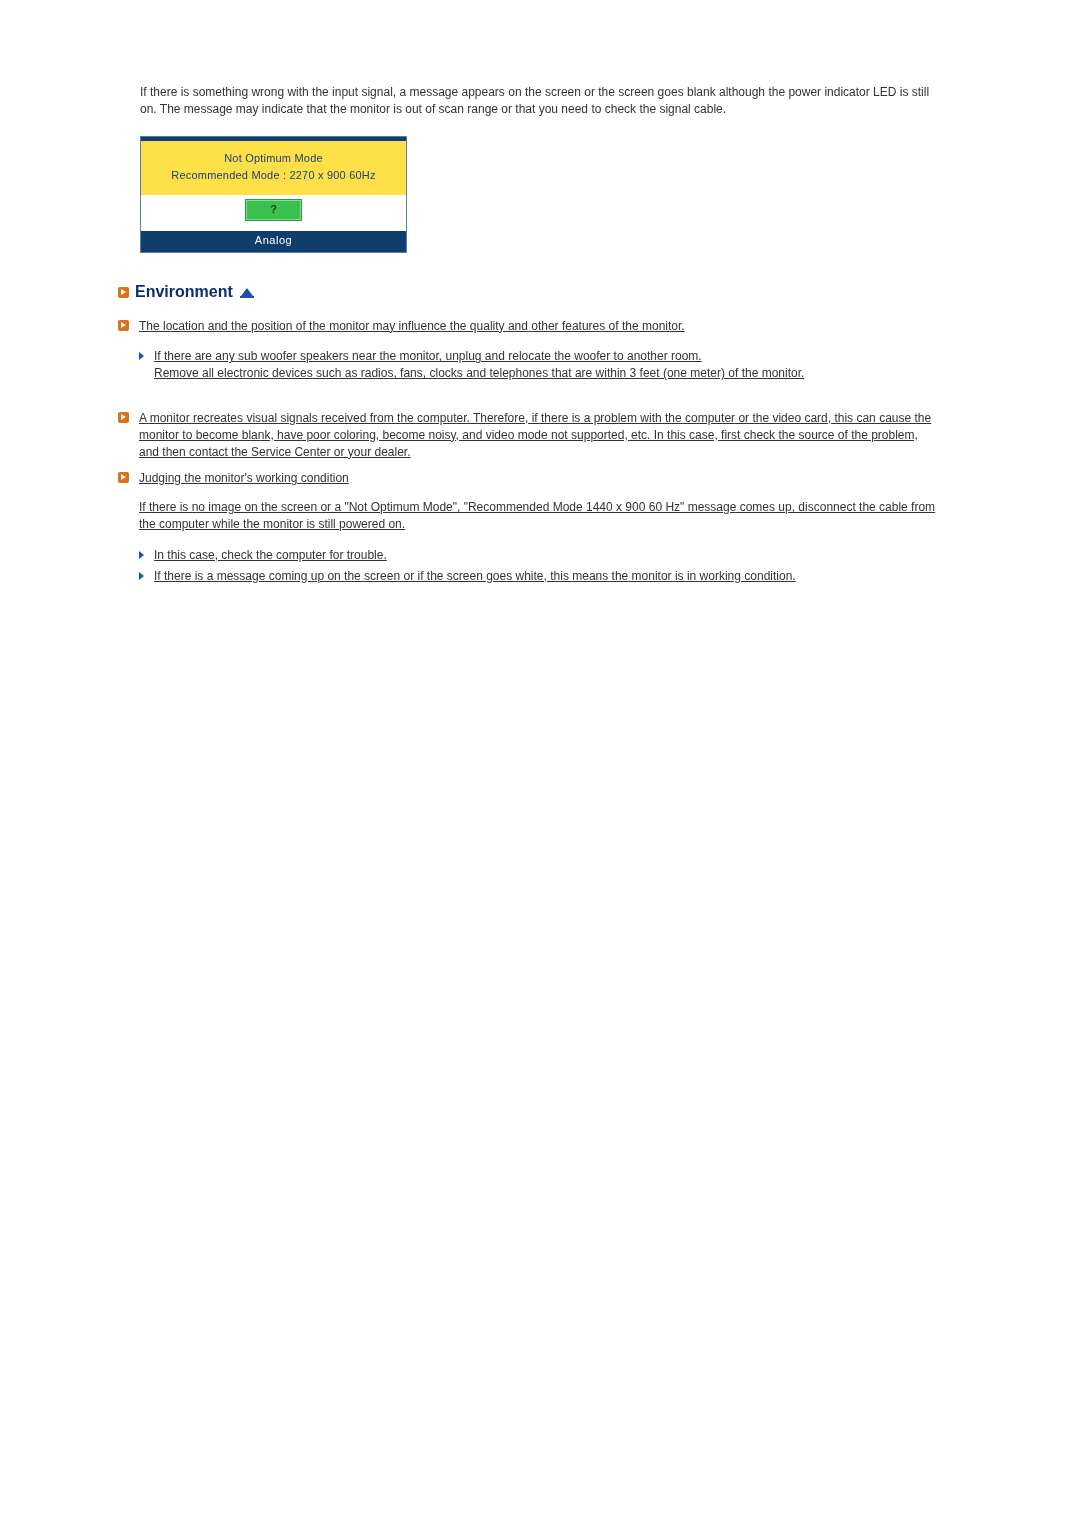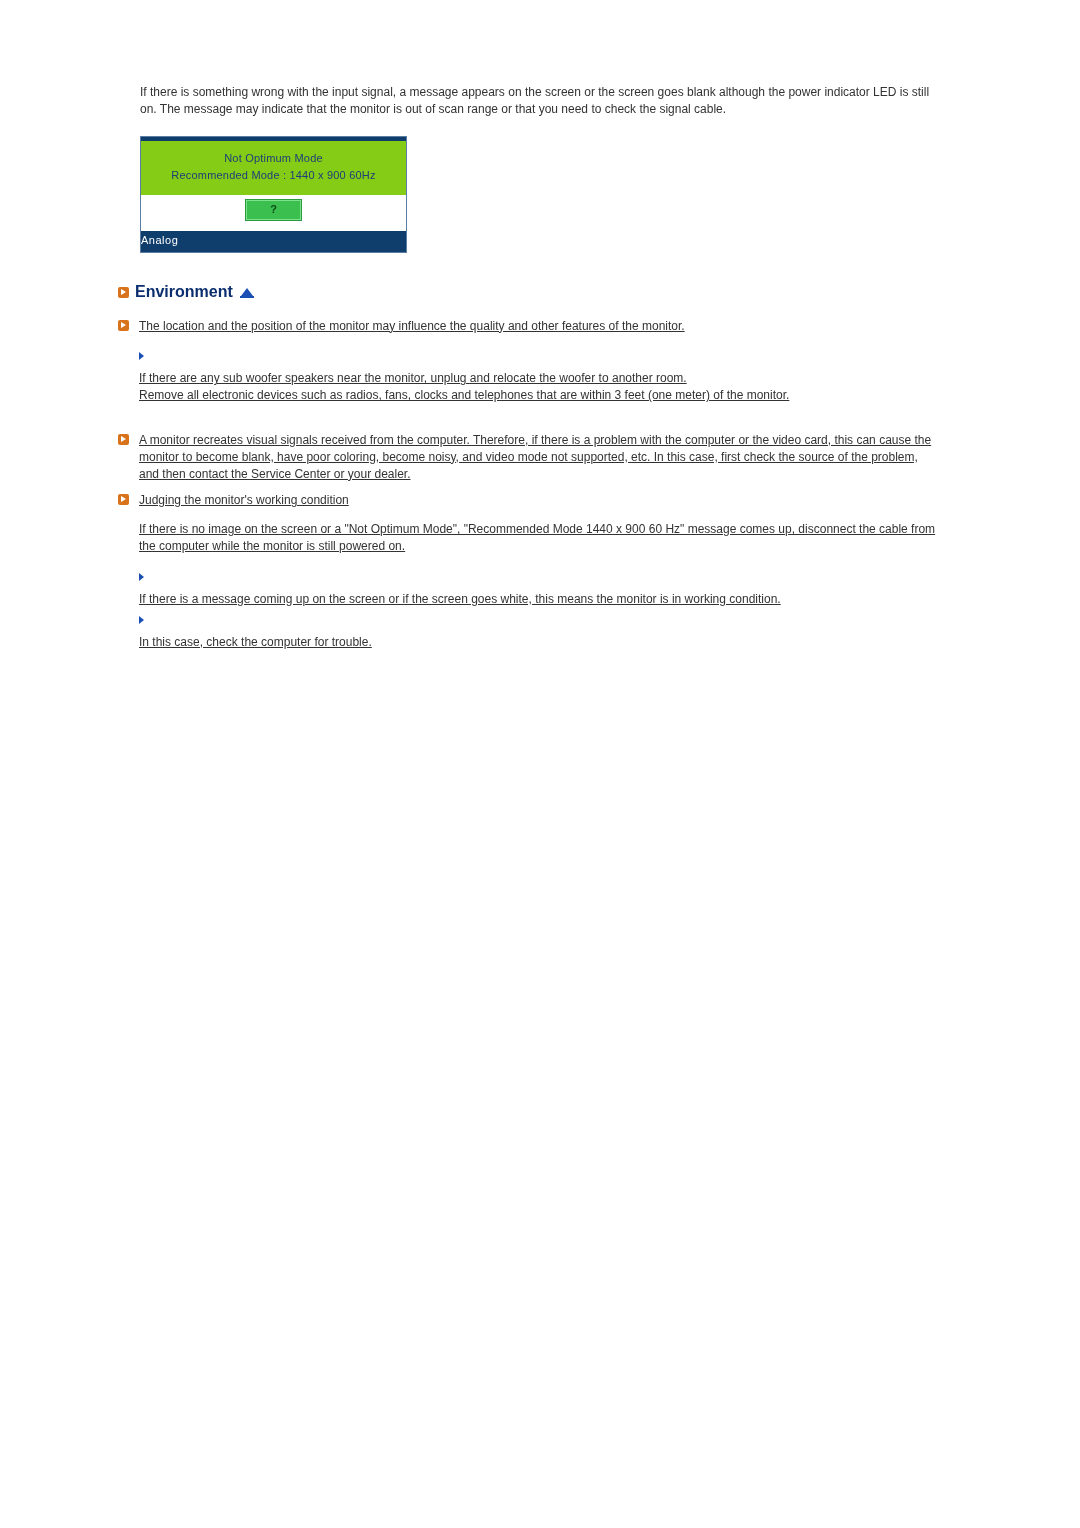--- a/index.html
+++ b/index.html
@@ -30,21 +30,21 @@
     width: 265px;
     border: 1px solid #5b7da3;
     margin: 0 0 28px 0;
     font-size: 11px;
   }
   .monitor-dialog .md-top {
     background: #0f3d6c;
     height: 4px;
   }
   .monitor-dialog .md-body {
-    background: #84cc16;
+    background: #fde047;
     text-align: center;
     padding: 10px 6px 12px 6px;
     color: #1c3f78;
     letter-spacing: 0.2px;
   }
   .monitor-dialog .md-body .line1 {
     margin-bottom: 2px;
   }
   .monitor-dialog .md-qrow {
     background: #ffffff;
@@ -56,21 +56,21 @@
     border: 1px solid #2a9a3e;
     background: #3bbf4e;
     color: #0b4d16;
     padding: 2px 24px;
     font-weight: bold;
     box-shadow: inset 0 0 0 1px #7ee28d;
   }
   .monitor-dialog .md-bottom {
     background: #0f3d6c;
     color: #ffffff;
-    text-align: left;
+    text-align: center;
     padding: 2px 0 4px 0;
     letter-spacing: 0.5px;
   }
 
   
   .section-heading {
     margin: 0 0 14px -22px;
     display: flex;
     align-items: center;
     gap: 6px;
@@ -149,21 +149,20 @@
   }
   .d-row .d-text {
     flex: 1;
   }
 
   
   .arrow-row {
     display: flex;
     gap: 10px;
     margin: 4px 0 4px 0;
-    flex-direction: column;
   }
   .arrow-row .arrow-bullet {
     width: 0;
     height: 0;
     border-top: 4px solid transparent;
     border-bottom: 4px solid transparent;
     border-left: 5px solid #1b4fb4;
     margin-top: 4px;
     flex-shrink: 0;
   }
@@ -180,21 +179,21 @@
 
 <div class="page">
   <div class="content">
 
     <div class="intro-text">If there is something wrong with the input signal, a message appears on the screen or the screen goes blank although the power indicator LED is still on. The message may indicate that the monitor is out of scan range or that you need to check the signal cable.</div>
 
     <div class="monitor-dialog">
       <div class="md-top"></div>
       <div class="md-body">
         <div class="line1">Not Optimum Mode</div>
-        <div>Recommended Mode : 1440 x 900 60Hz</div>
+        <div>Recommended Mode : 2270 x 900 60Hz</div>
       </div>
       <div class="md-qrow">
         <span class="md-qbtn">?</span>
       </div>
       <div class="md-bottom">Analog</div>
     </div>
 
     <div class="group">
       <div class="section-heading">
         <span class="play-bullet"></span>
@@ -227,24 +226,24 @@
 
       <div class="d-row">
         <span class="d-bullet"></span>
         <div class="d-text">
           <div>Judging the monitor's working condition</div>
           <div style="height:12px"></div>
           <div>If there is no image on the screen or a "Not Optimum Mode", "Recommended Mode 1440 x 900 60 Hz" message comes up, disconnect the cable from the computer while the monitor is still powered on.</div>
           <div style="height:10px"></div>
           <div class="arrow-row">
             <span class="arrow-bullet"></span>
-            <div class="arrow-text">If there is a message coming up on the screen or if the screen goes white, this means the monitor is in working condition.</div>
+            <div class="arrow-text">In this case, check the computer for trouble.</div>
           </div>
           <div class="arrow-row">
             <span class="arrow-bullet"></span>
-            <div class="arrow-text">In this case, check the computer for trouble.</div>
+            <div class="arrow-text">If there is a message coming up on the screen or if the screen goes white, this means the monitor is in working condition.</div>
           </div>
         </div>
       </div>
     </div>
 
   </div>
 </div>
 
 </body></html>

